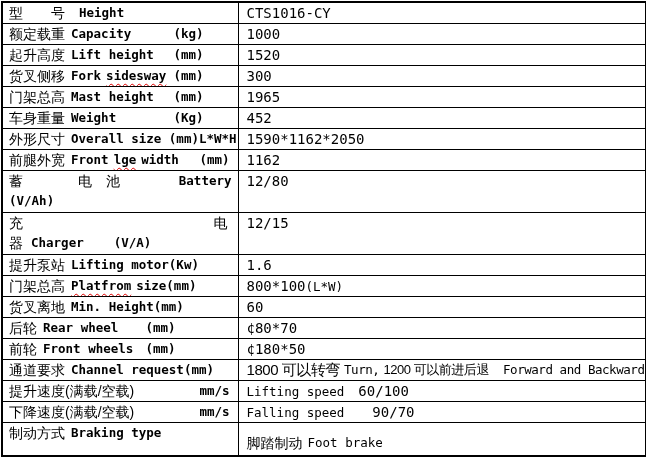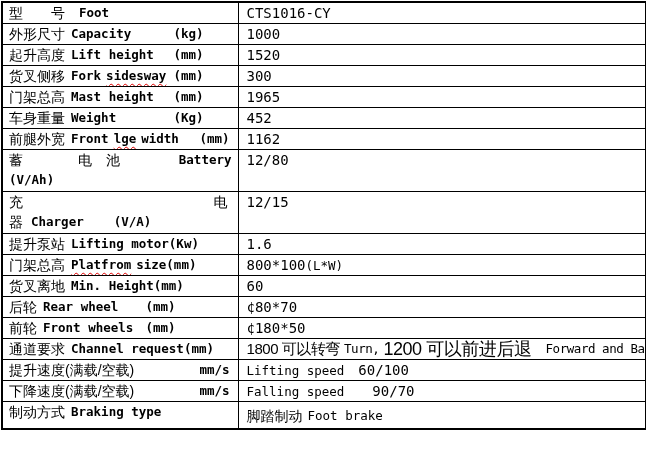--- a/index.html
+++ b/index.html
@@ -11,21 +11,21 @@
   table.spec {
     border-collapse:collapse; table-layout:fixed;
     width:644px; border:2px solid #000;
   }
   td {
     border:1px solid #000; padding:0; vertical-align:middle;
     overflow:hidden; white-space:nowrap;
   }
   tr.std  { height:21px; }
   tr.dbl  { height:42px; }
-  tr.last { height:27px; }
+  tr.last { height:33px; }
   .lrow { display:flex; align-items:center; line-height:20px; padding:0 0 0 6px; }
   .zh   { font-size:14px; font-family:"Liberation Sans", sans-serif; }
   .en   { font-size:12.5px; font-weight:bold; font-family:"DejaVu Sans Mono", monospace; margin-left:6px; }
   .en2  { margin-left:5px; }
   .unit { font-size:12.5px; font-weight:bold; font-family:"DejaVu Sans Mono", monospace; margin-left:auto; }
   .u34  { margin-right:34px; }
   .u62  { margin-right:62px; }
   .u8   { margin-right:8px;  }
   .sq   { text-decoration-line:underline; text-decoration-style:wavy;
           text-decoration-color:#e00000; text-decoration-thickness:1px;
@@ -52,32 +52,32 @@
         <col style="width:236px">
         <col style="width:408px">
       </colgroup>
 <tbody>
 
   <tr class="std">
     <td>
       <div class="lrow">
         <span class="zh">型</span>
         <span class="zh" style="margin-left:28px">号</span>
-        <span class="en ml14">Foot</span>
+        <span class="en ml14">Height</span>
       </div>
     </td>
     <td class="vcell">
       <span class="val">CTS1016-CY</span>
     </td>
   </tr>
 
   <tr class="std">
     <td>
       <div class="lrow">
-        <span class="zh">外形尺寸</span>
+        <span class="zh">额定载重</span>
         <span class="en">Capacity</span>
         <span class="unit u34">(kg)</span>
       </div>
     </td>
     <td class="vcell">
       <span class="val">1000</span>
     </td>
   </tr>
 
   <tr class="std">
@@ -126,20 +126,31 @@
         <span class="zh">车身重量</span>
         <span class="en">Weight</span>
         <span class="unit u34">(Kg)</span>
       </div>
     </td>
     <td class="vcell">
       <span class="val">452</span>
     </td>
   </tr>
 
+  <tr class="std">
+    <td>
+      <div class="lrow">
+        <span class="zh">外形尺寸</span>
+        <span class="en">Overall size (mm)L*W*H</span>
+      </div>
+    </td>
+    <td class="vcell">
+      <span class="val">1590*1162*2050</span>
+    </td>
+  </tr>
 
   <tr class="std">
     <td>
       <div class="lrow">
         <span class="zh">前腿外宽</span>
         <span class="en">Front</span>
         <span class="en en2 sq">lge</span>
         <span class="en en2">width</span>
         <span class="unit u8">(mm)</span>
       </div>
@@ -258,21 +269,21 @@
       <div class="lrow">
         <span class="zh">通道要求</span>
         <span class="en">Channel request</span>
         <span class="unit u62">(mm)</span>
       </div>
     </td>
     <td class="vcell">
       <div class="vrow cram">
         <span class="zh" style="font-size:15px">1800 可以转弯</span>
         <span class="vb" style="margin-left:4px">Turn,</span>
-        <span class="zh" style="font-size:18px;margin-left:4px">1200 可以前进后退</span>
+        <span class="zh" style="font-size:13px;margin-left:4px">1200 可以前进后退</span>
         <span class="vb gap14">Forward and Backward</span>
       </div>
     </td>
   </tr>
 
   <tr class="std">
     <td>
       <div class="lrow">
         <span class="zh">提升速度(满载/空载)</span>
         <span class="unit u8">mm/s</span>

